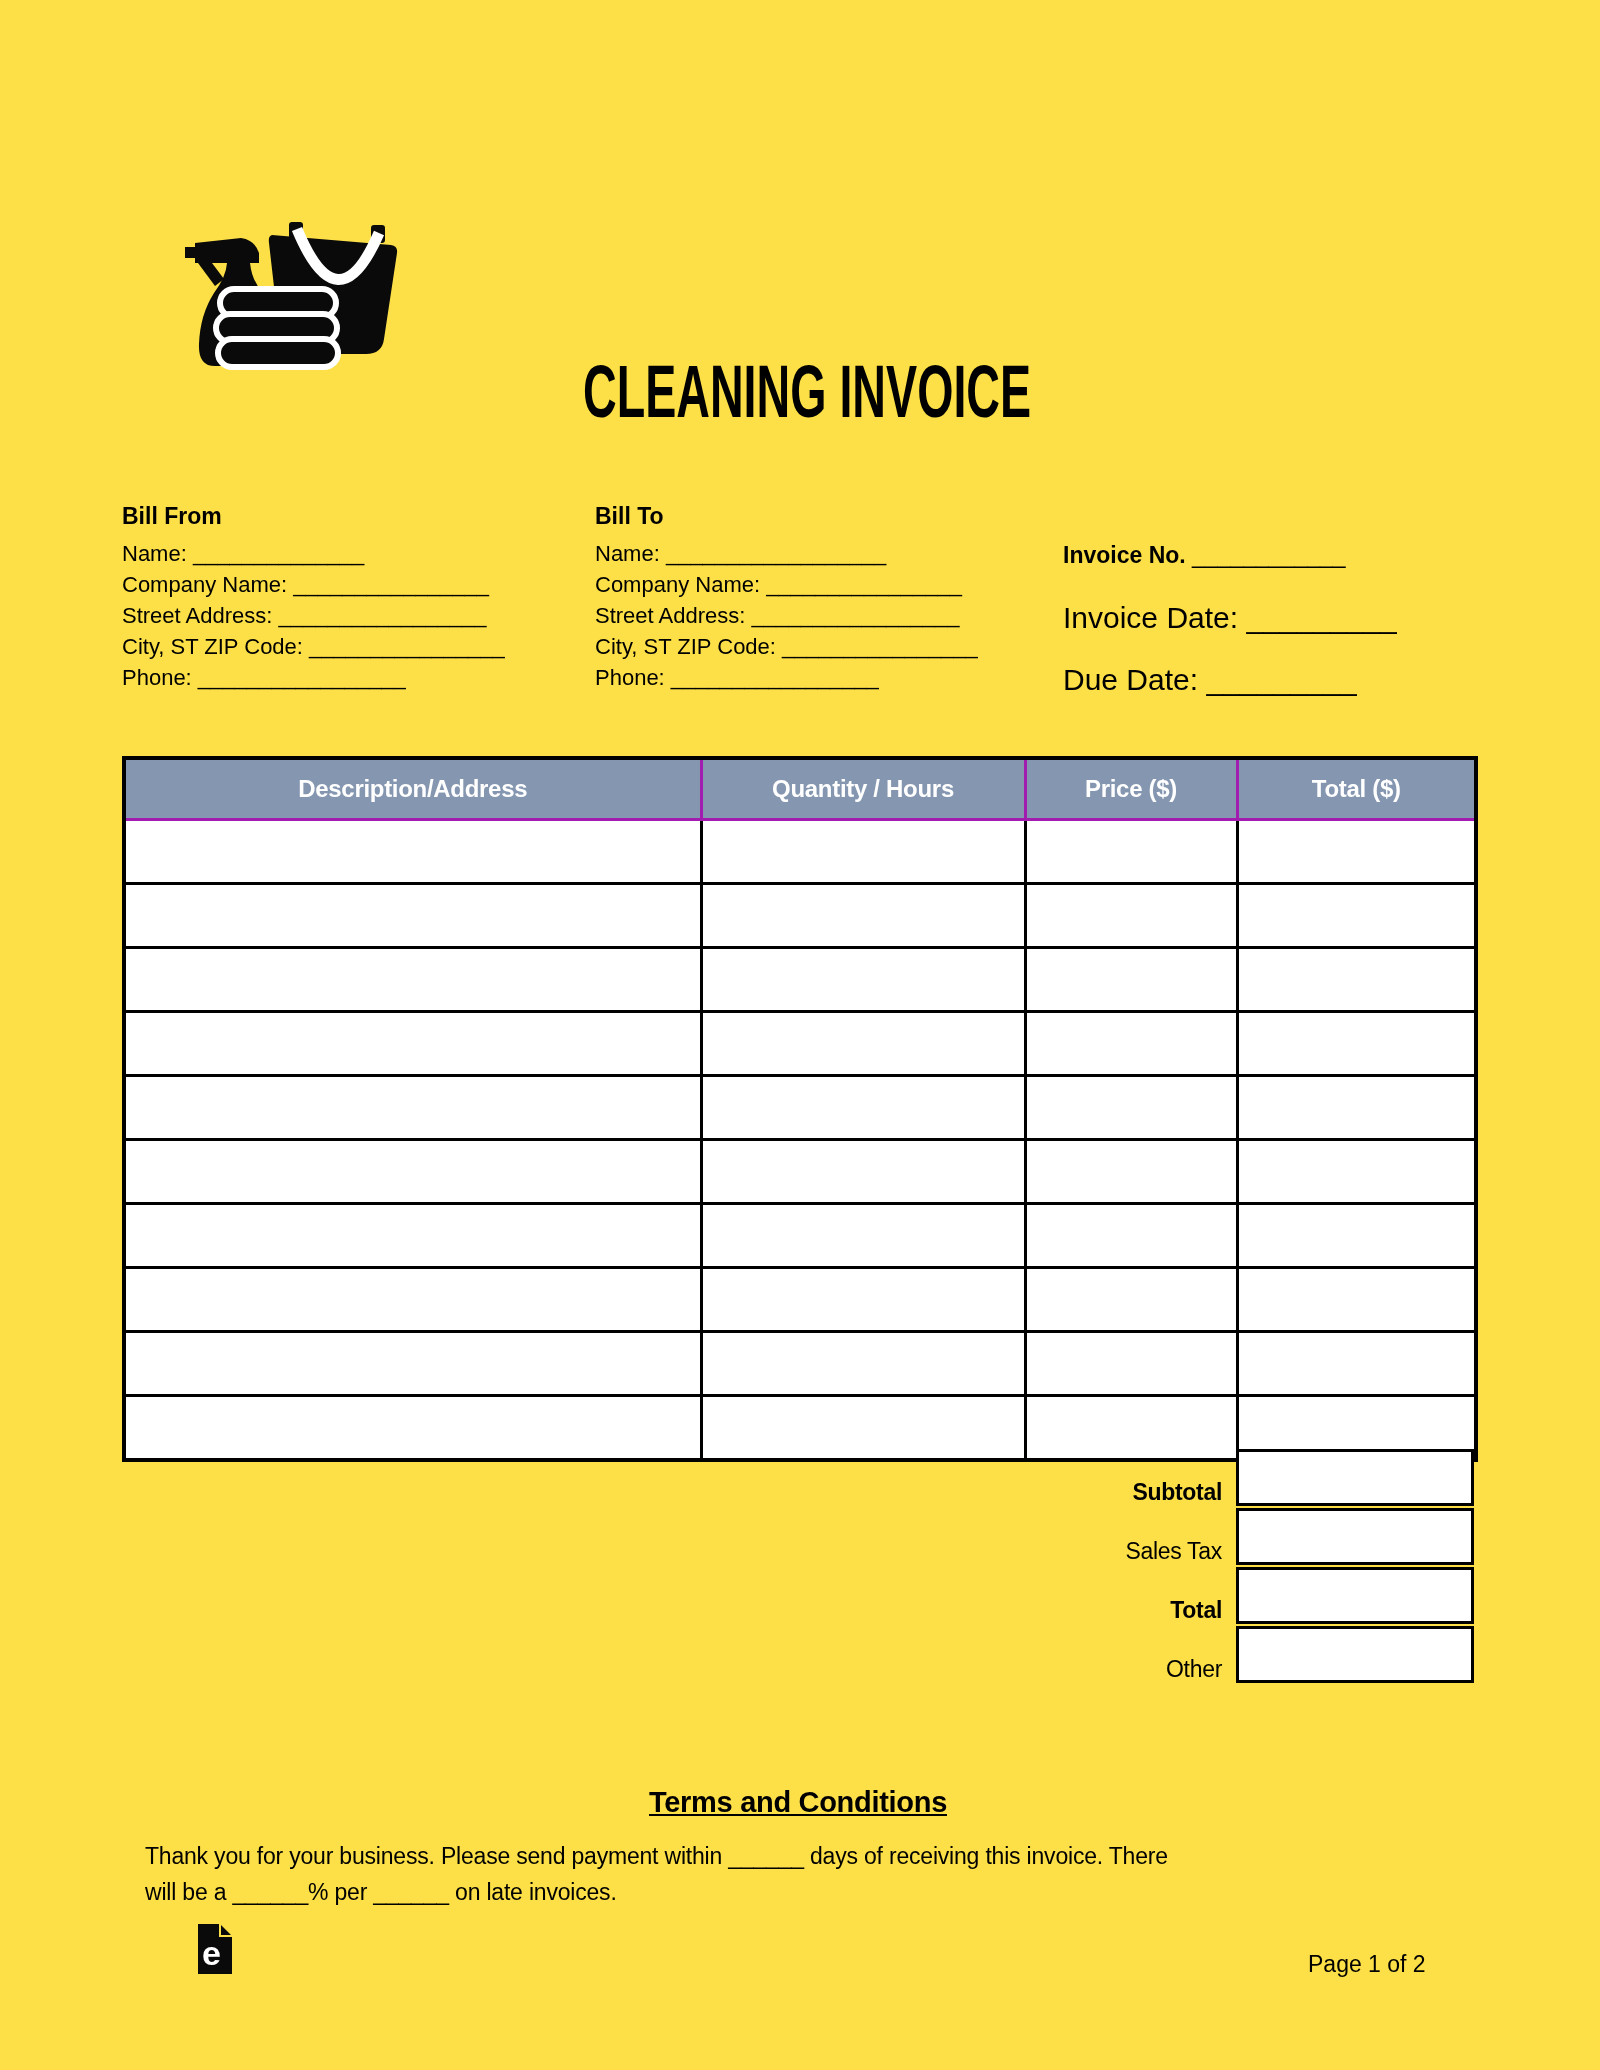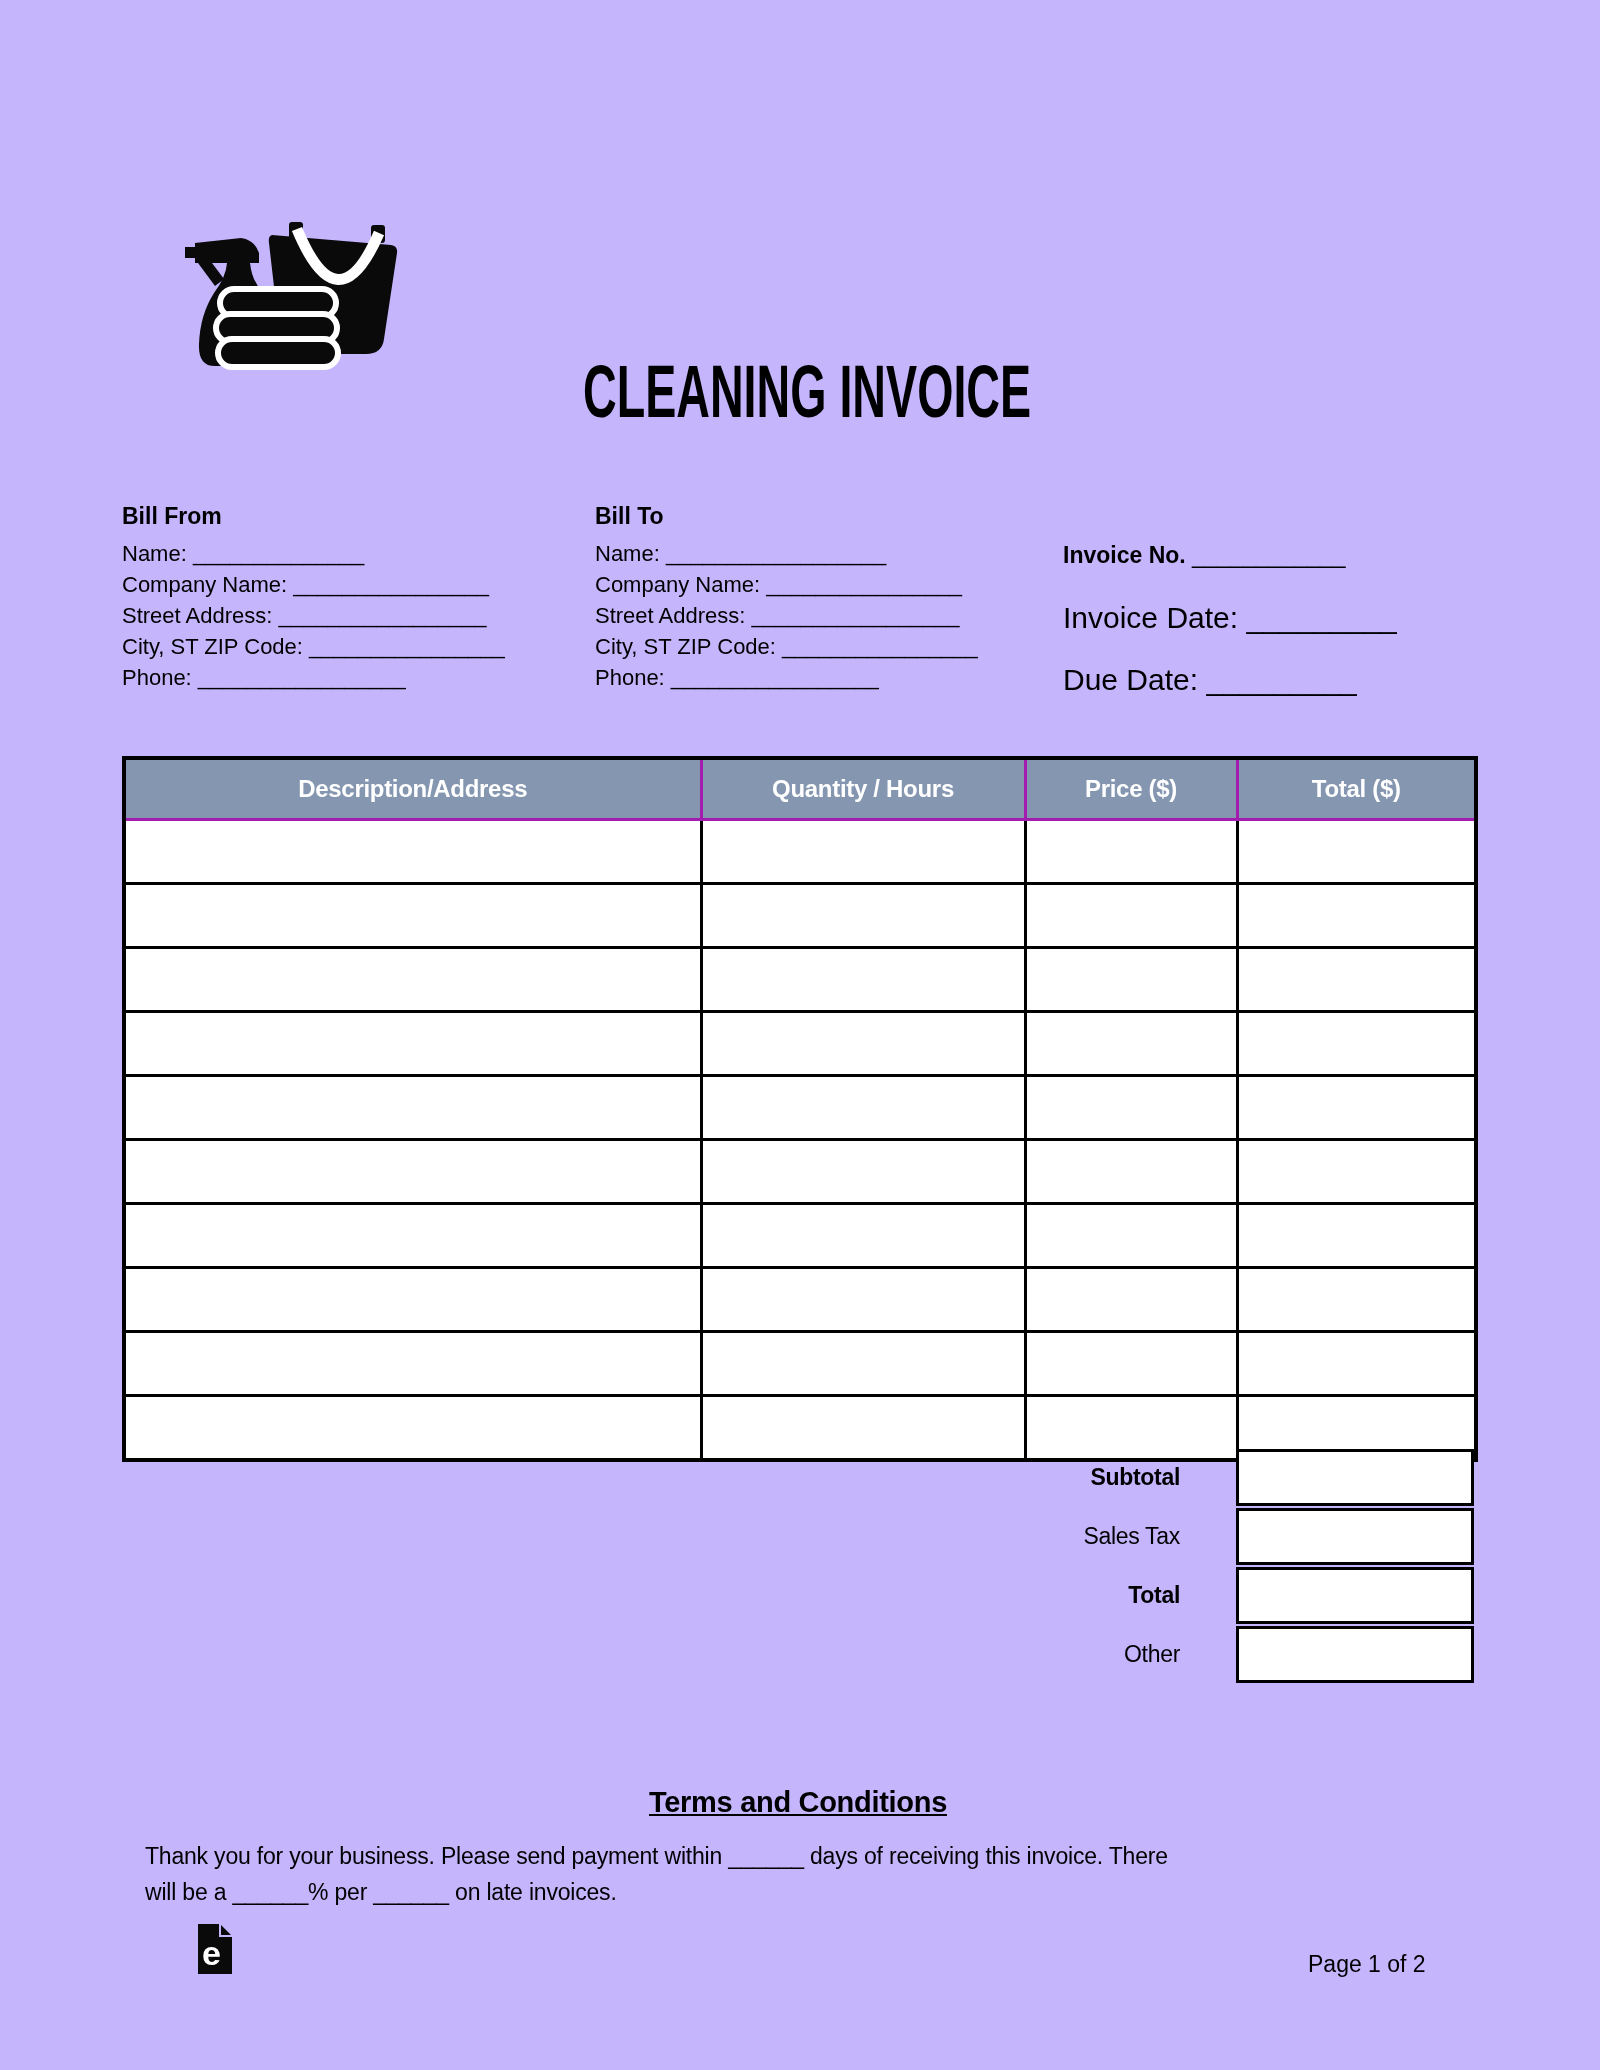--- a/index.html
+++ b/index.html
@@ -1,20 +1,20 @@
 <!DOCTYPE html>
 <html><head>
 <meta charset="utf-8">
 <style>
   html, body { margin: 0; padding: 0; background: #ffffff; }
   .page {
     position: relative;
     width: 1600px;
     height: 2070px;
-    background: #c4b5fd;
+    background: #fde047;
     color: #000;
     font-family: "Liberation Sans", sans-serif;
     overflow: hidden;
   }
 
   
   .brand-logo { position: absolute; left: 185px; top: 222px; }
 
   
   .doc-title {
@@ -59,21 +59,21 @@
     letter-spacing: -0.3px;
   }
   .invoice-table td {
     height: 59px;
     border: 3px solid #000;
     background: #ffffff;
   }
 
   
   .summary { position: absolute; left: 122px; top: 1449px; width: 1352px; }
-  .summary-row { display: flex; align-items: center; height: 57px; margin-bottom: 2px; gap: 42px; }
+  .summary-row { display: flex; align-items: flex-end; height: 57px; margin-bottom: 2px; }
   .summary-label { flex: 1; text-align: right; padding-right: 14px; font-size: 23px; letter-spacing: -0.3px; }
   .summary-label.bold { font-weight: 700; }
   .summary-box {
     width: 238px;
     height: 100%;
     border: 3px solid #000;
     box-sizing: border-box;
     background: #fff;
   }
 

